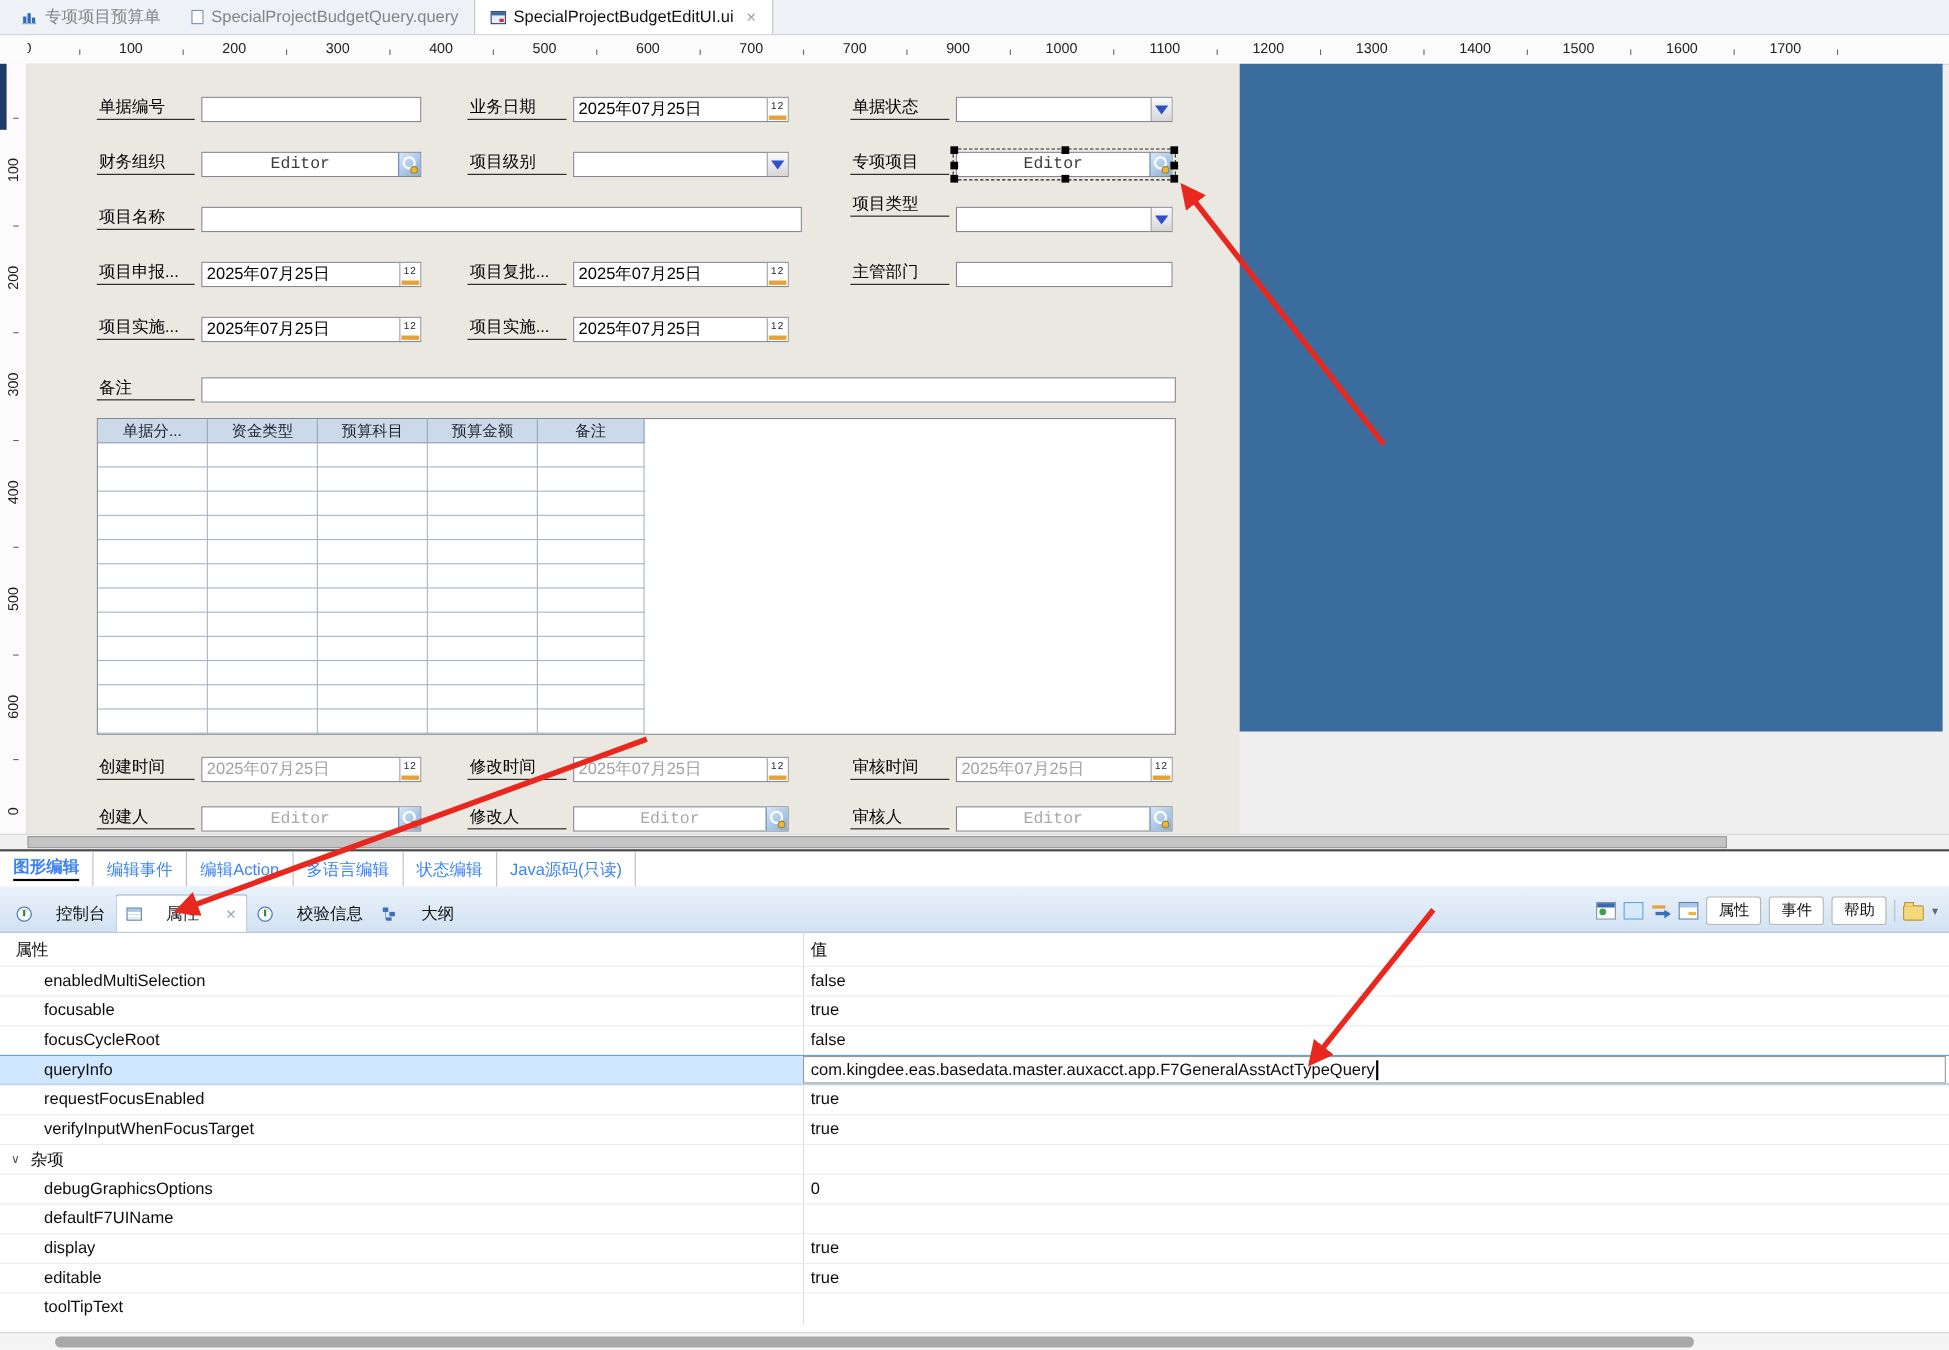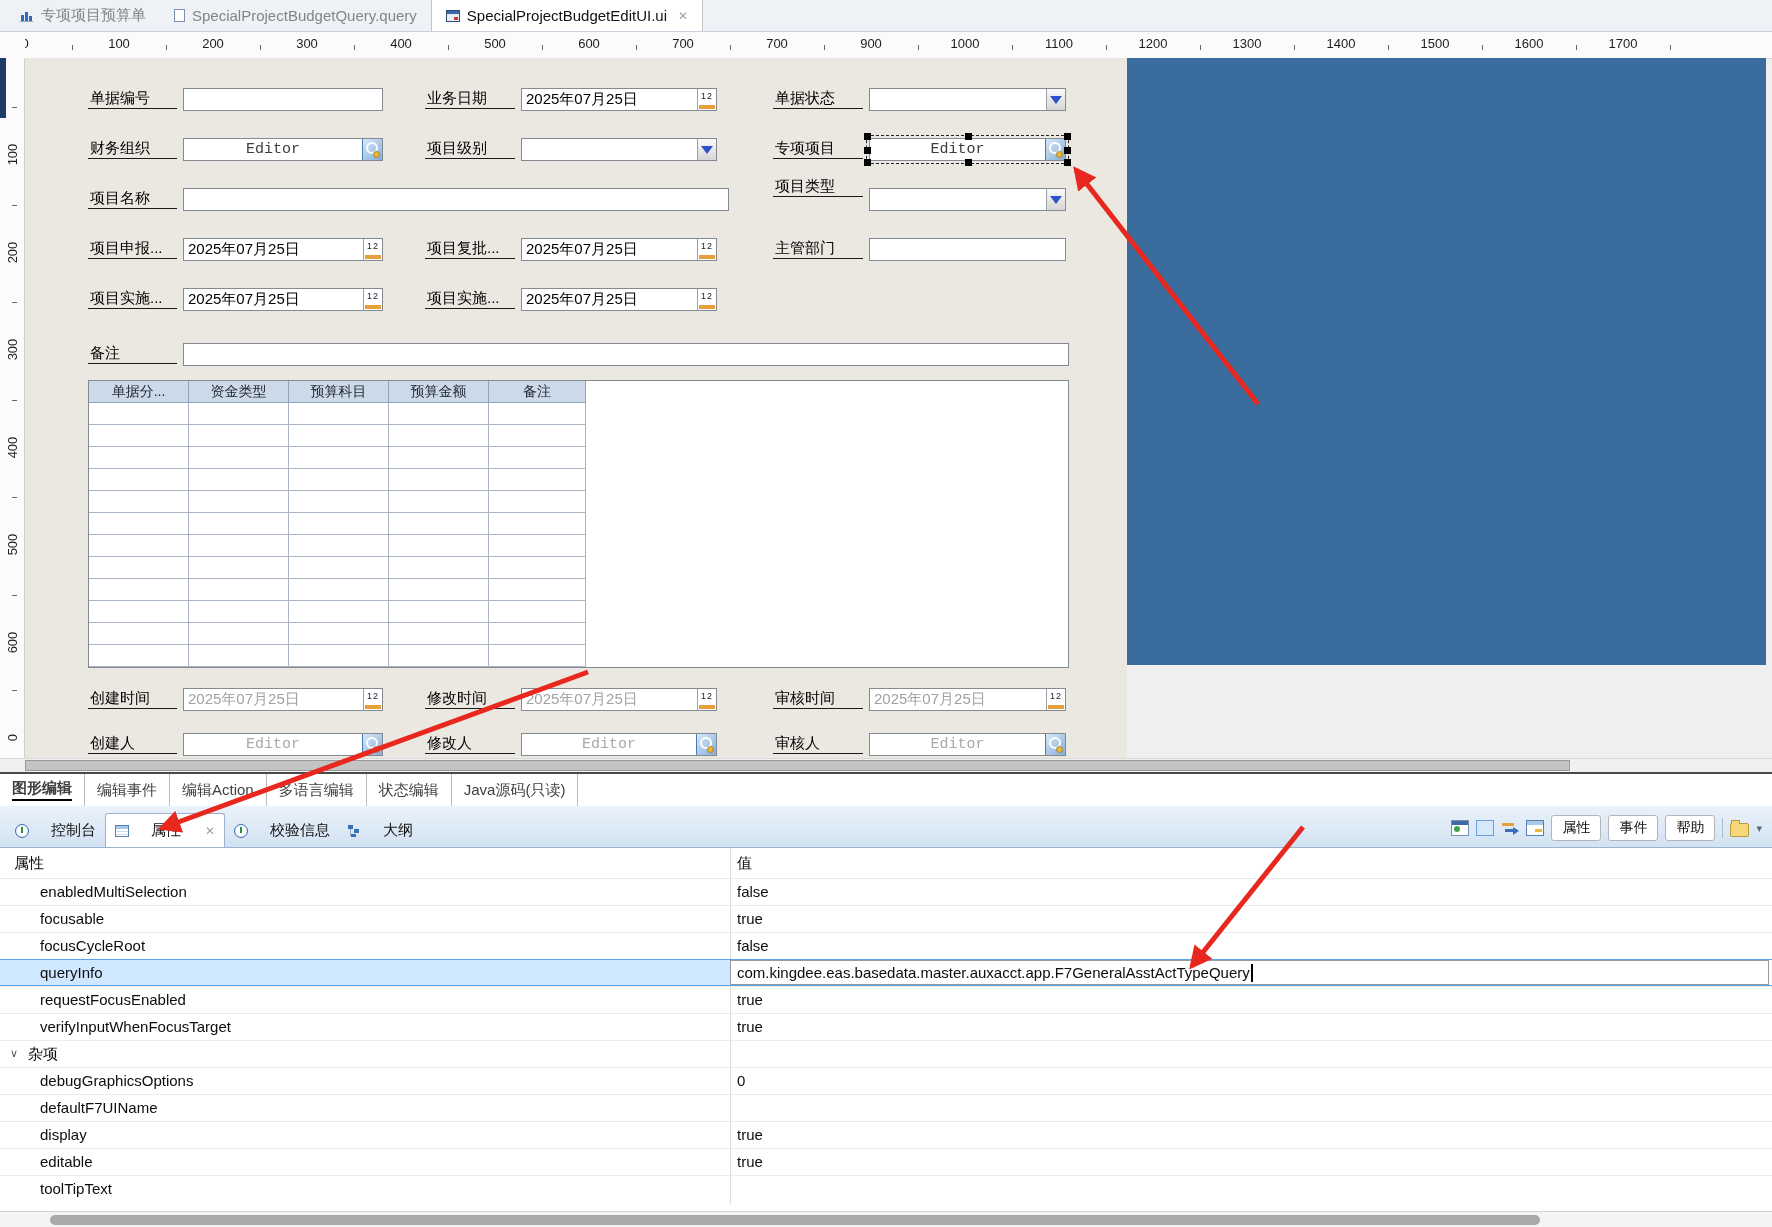--- a/index.html
+++ b/index.html
@@ -65,21 +65,21 @@
   .ghline{position:absolute;left:0;height:1px;background:#a9b4c4;}
 
   
   .mscroll{position:absolute;left:0;top:758px;width:100%;height:14px;background:#f0f0f0;border-top:1px solid #dadada;box-sizing:border-box;}
   .mthumb{position:absolute;left:25px;top:1px;width:1545px;height:11px;background:#c4c4c4;border:1px solid #9a9a9a;box-sizing:border-box;}
   .bscroll{position:absolute;left:0;top:1211px;width:100%;height:16px;background:#f4f4f4;border-top:1px solid #d2d2d2;box-sizing:border-box;}
   .bthumb{position:absolute;left:50px;top:3px;width:1490px;height:10px;background:#a9a9a9;border-radius:5px;}
 
   
   .edittabs{position:absolute;left:0;top:772px;width:100%;height:34px;background:#fff;border-top:2px solid #4a4a4a;display:flex;align-items:center;box-sizing:border-box;}
-  .edittab{padding:0 12px;font-size:15px;color:#404040;border-right:1px solid #bcbcbc;height:100%;display:flex;align-items:center;}
+  .edittab{padding:0 12px;font-size:15px;color:#3b82f6;border-right:1px solid #bcbcbc;height:100%;display:flex;align-items:center;}
   .edittab.active span{font-weight:bold;border-bottom:2px solid #000;padding-bottom:1px;}
 
   
   .paneltabs{position:absolute;left:0;top:806px;width:100%;height:42px;background:linear-gradient(#eaf2fb,#d2e2f2);border-bottom:1px solid #9ab4d0;display:flex;align-items:flex-end;padding-left:6px;box-sizing:border-box;}
   .ptab{display:flex;align-items:center;gap:22px;height:33px;padding:0 9px;font-size:15px;color:#141414;white-space:nowrap;}
   .ptab.active{background:#fff;border:1px solid #9ab4d0;border-bottom:none;border-radius:3px 3px 0 0;}
   .pclose{color:#9aa4b0;font-size:12px;margin-left:2px;}
   .i-console,.i-validation{width:14px;height:14px;border-radius:50%;border:1px solid #3a70b0;box-sizing:border-box;background:radial-gradient(circle,#fff 40%,#cfe0f0 100%);position:relative;}
   .i-console::after,.i-validation::after{content:"";position:absolute;left:5px;top:2px;width:2px;height:6px;background:#2d8a3e;}
   .i-properties{width:14px;height:12px;border:1px solid #5580b0;box-sizing:border-box;background:

